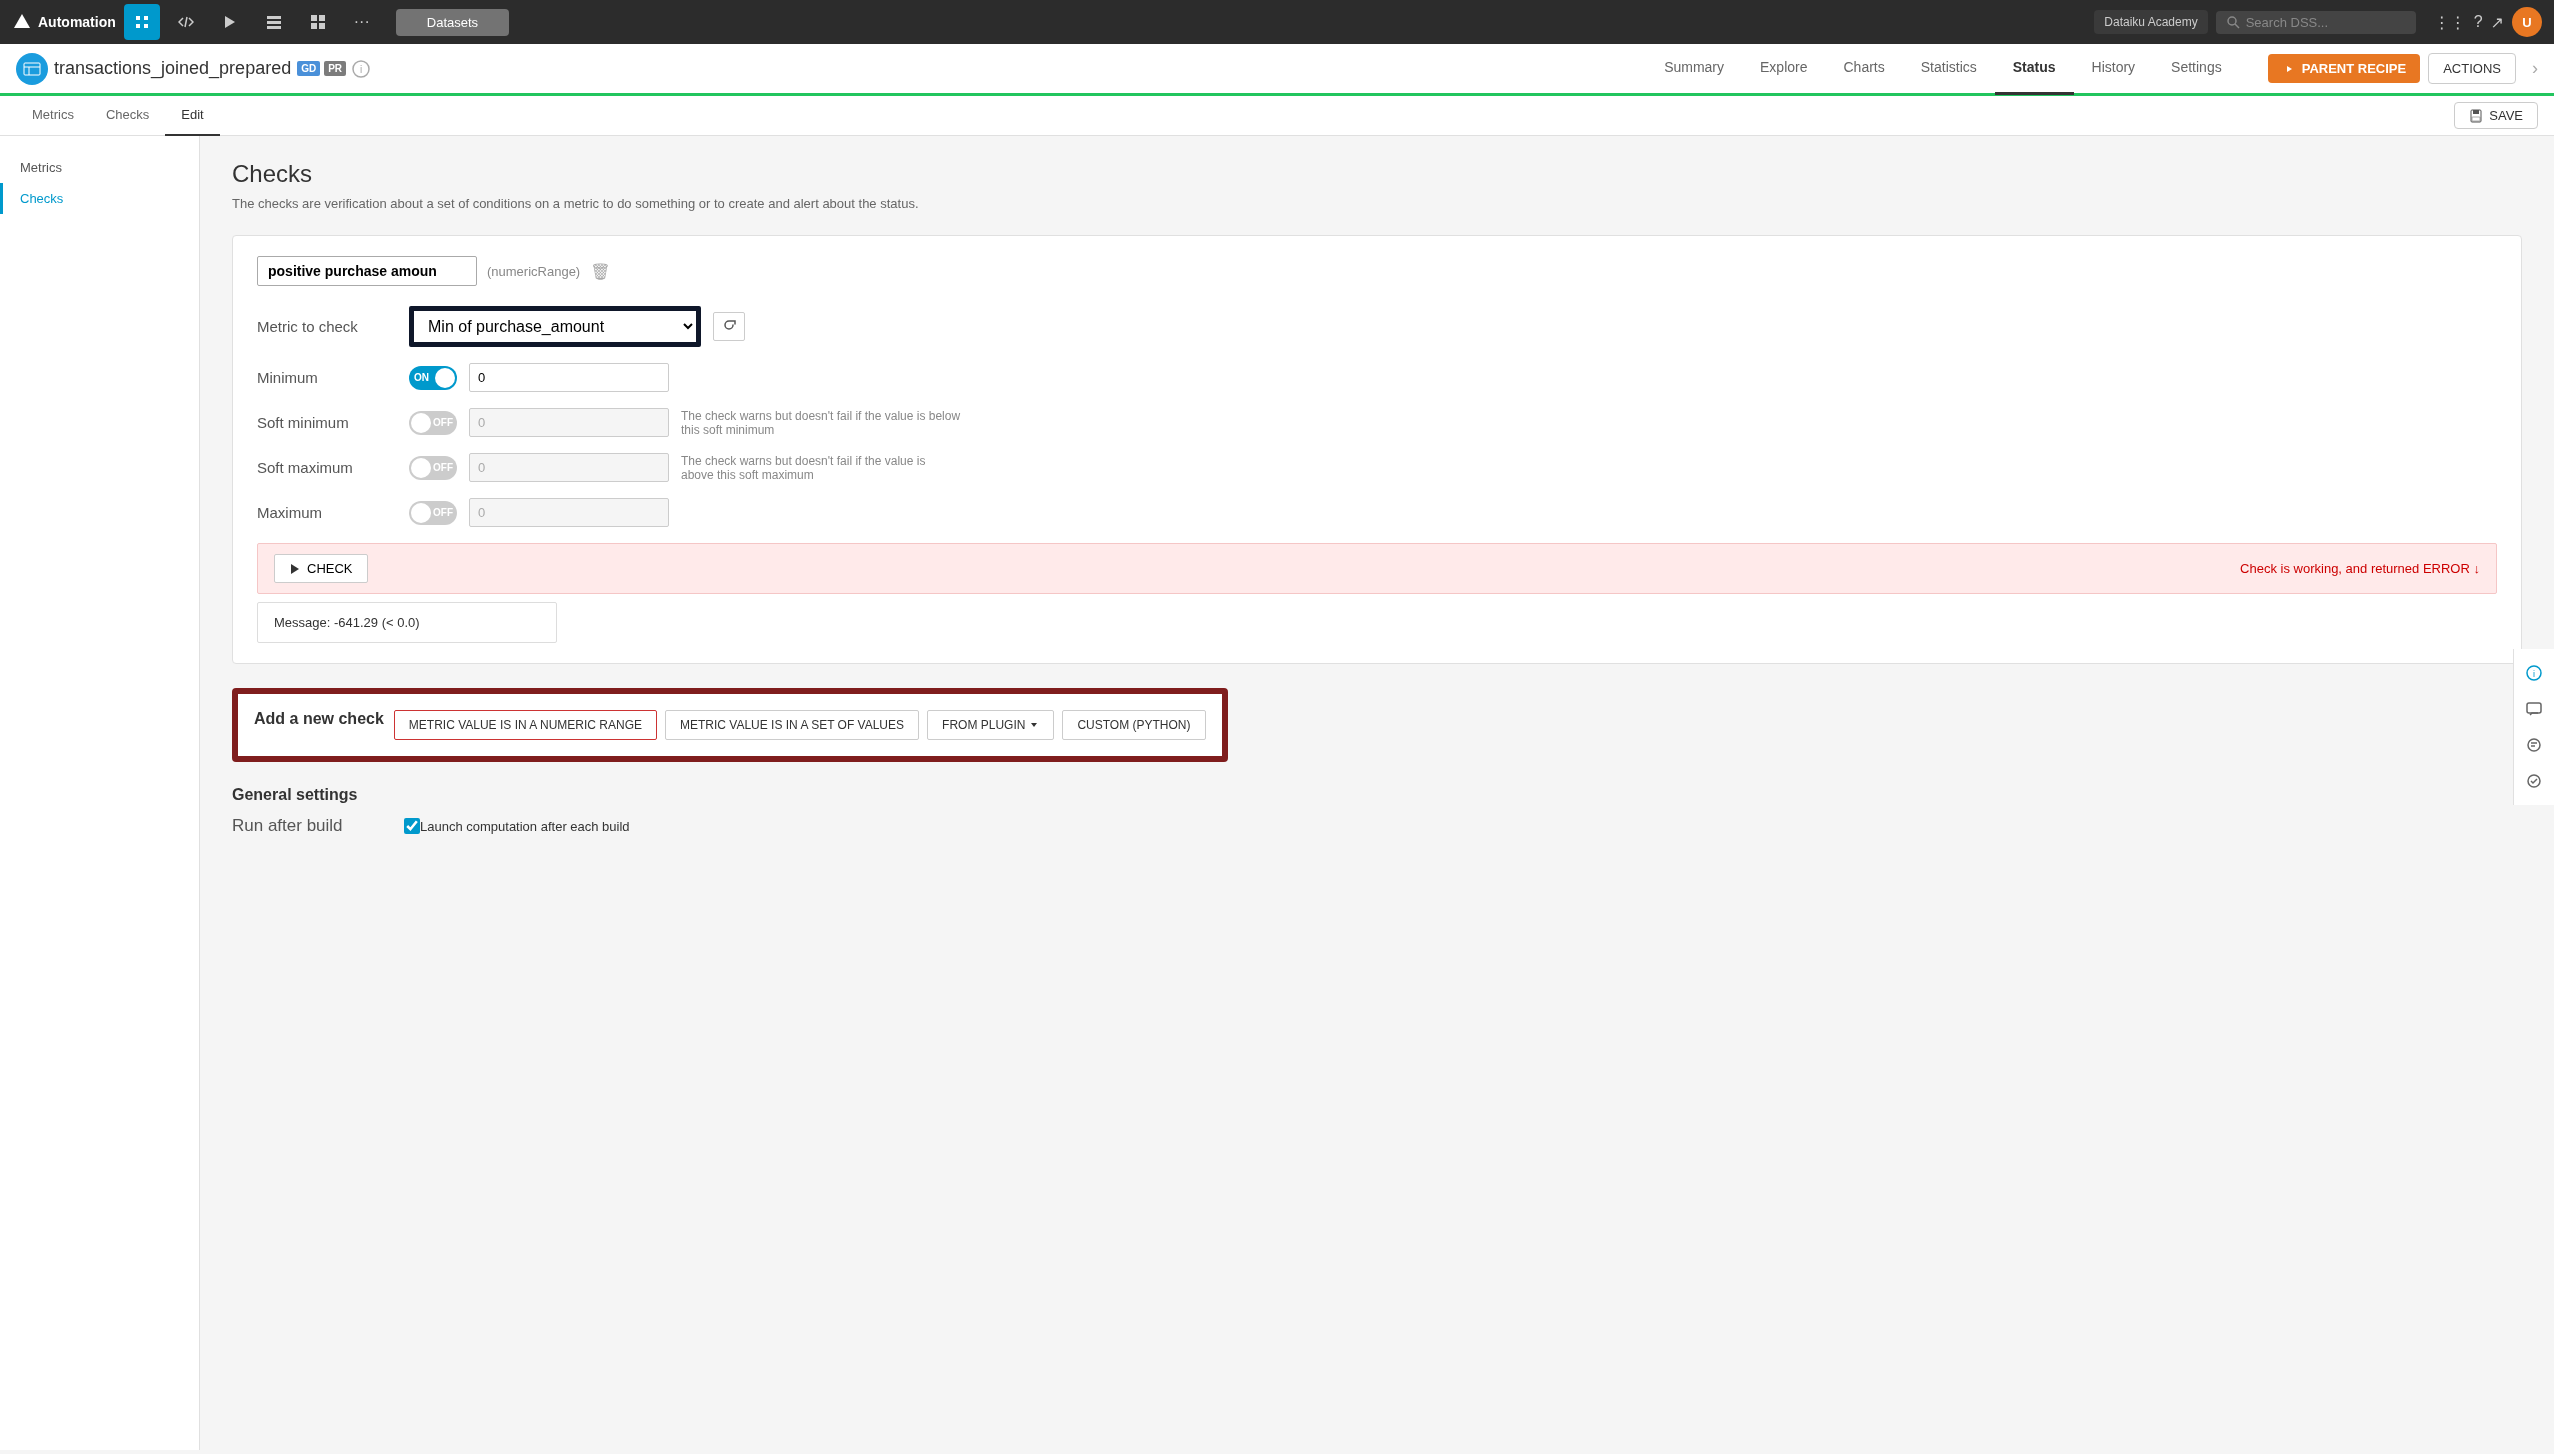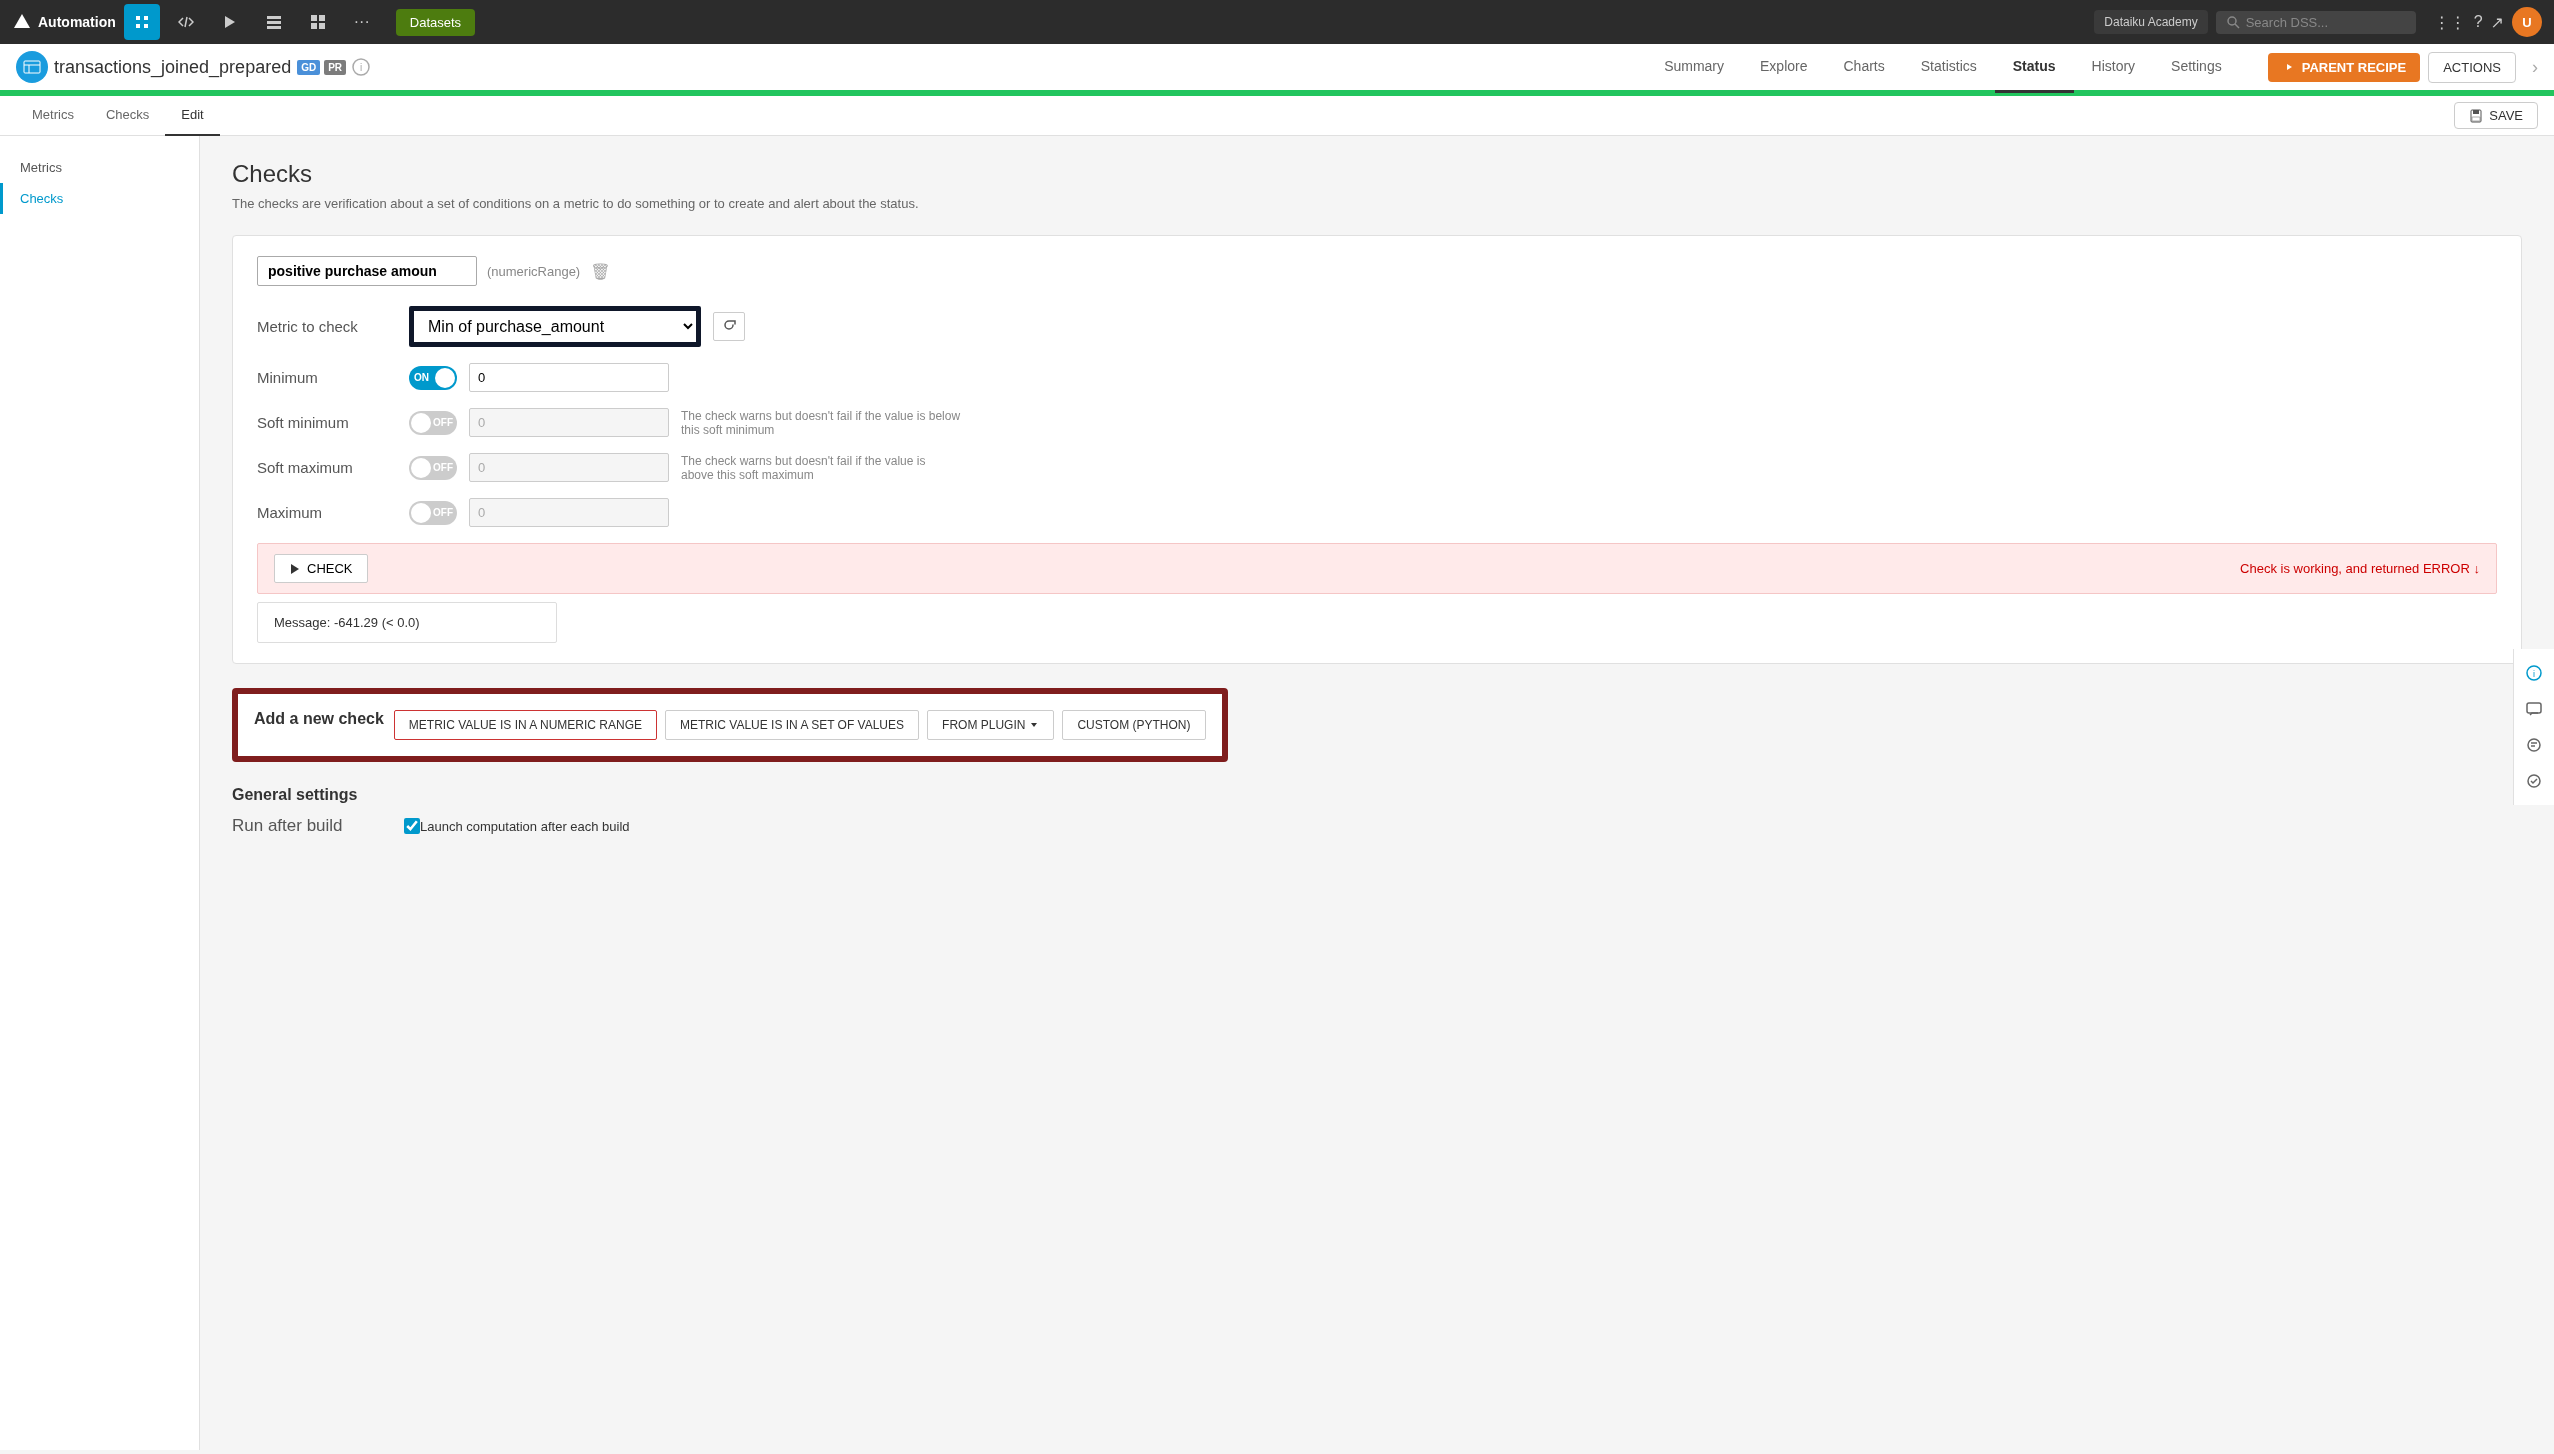--- a/index.html
+++ b/index.html
@@ -12,42 +12,42 @@
       padding: 0 12px; gap: 8px;
     }
     .top-nav-logo { color: white; font-weight: bold; font-size: 14px; display: flex; align-items: center; gap: 6px; text-align: center; }
     .top-nav-logo span { color: white; }
     .nav-icon-btn {
       width: 36px; height: 36px; display: flex; align-items: center; justify-content: center;
       border-radius: 4px; cursor: pointer; color: #ccc; font-size: 16px;
     }
     .nav-icon-btn.active { background: #0099cc; color: white; }
     .nav-datasets {
-      background: #4d7c0f; color: white; padding: 6px 14px; border-radius: 4px;
+      background: #737373; color: white; padding: 6px 31px; border-radius: 4px;
       font-size: 13px; font-weight: 500; margin-left: 8px;
     }
     .nav-search {
       margin-left: auto; display: flex; align-items: center;
       background: #444; border-radius: 4px; padding: 4px 10px; gap: 6px;
     }
     .nav-search input {
       background: transparent; border: none; outline: none;
       color: #ccc; font-size: 13px; width: 160px;
     }
     .nav-search input::placeholder { color: #888; }
     .nav-right { display: flex; align-items: center; gap: 8px; margin-left: 10px; }
     .nav-right .icon-btn { color: #ccc; font-size: 16px; cursor: pointer; }
     .dataiku-academy {
       background: #3a3a3a; color: #ccc; padding: 5px 10px; border-radius: 4px; font-size: 12px; cursor: pointer;
     }
     .avatar { width: 30px; height: 30px; border-radius: 50%; background: #e87722; display: flex; align-items: center; justify-content: center; color: white; font-weight: bold; font-size: 13px; }
 
     
     .dataset-header {
-      background: white; border-bottom: 6px solid #22c55e;
+      background: white; border-bottom: 3px solid #22c55e;
       display: flex; align-items: center; padding: 0 16px; height: 52px; gap: 12px;
     }
     .dataset-title { font-size: 18px; font-weight: 400; color: #333; }
     .dataset-badges { display: flex; gap: 4px; }
     .badge-gd { background: #4a90d9; color: white; font-size: 10px; font-weight: bold; padding: 2px 4px; border-radius: 2px; }
     .badge-pr { background: #7c7c7c; color: white; font-size: 10px; font-weight: bold; padding: 2px 4px; border-radius: 2px; }
     .dataset-tabs { display: flex; margin-left: auto; gap: 0; }
     .dataset-tab {
       padding: 0 18px; height: 52px; display: flex; align-items: center;
       color: #666; cursor: pointer; font-size: 14px; border-bottom: 3px solid transparent;

